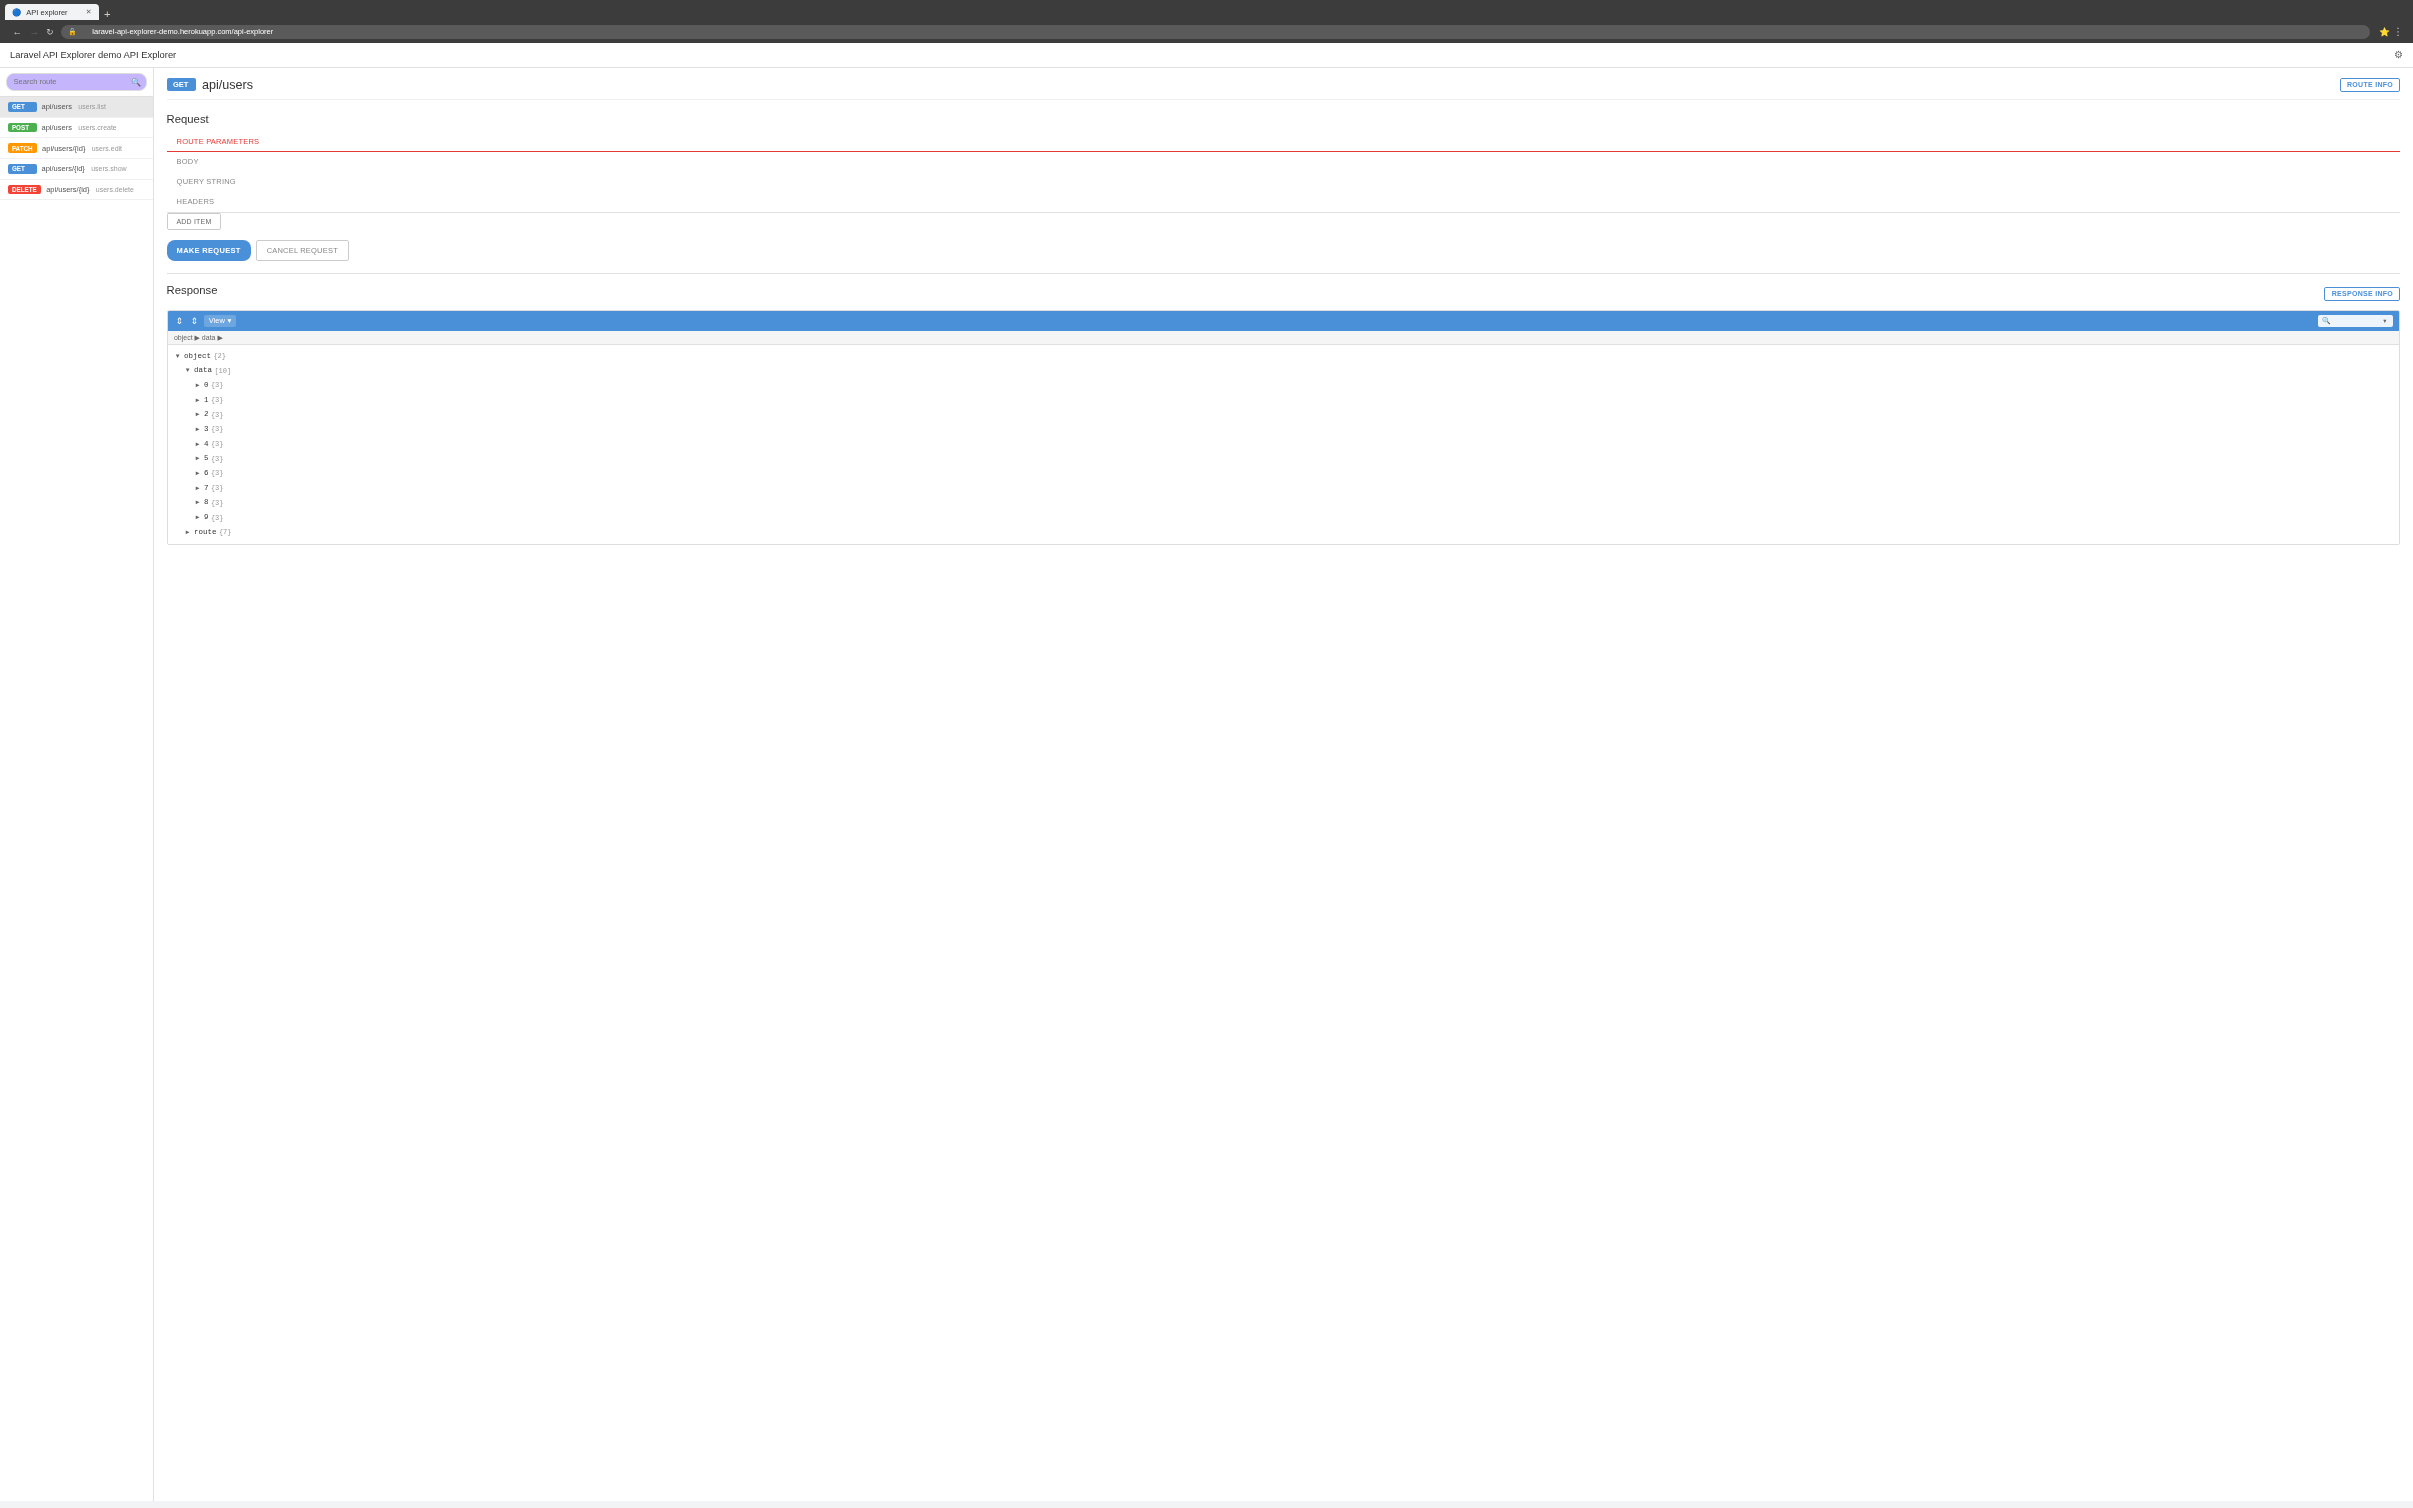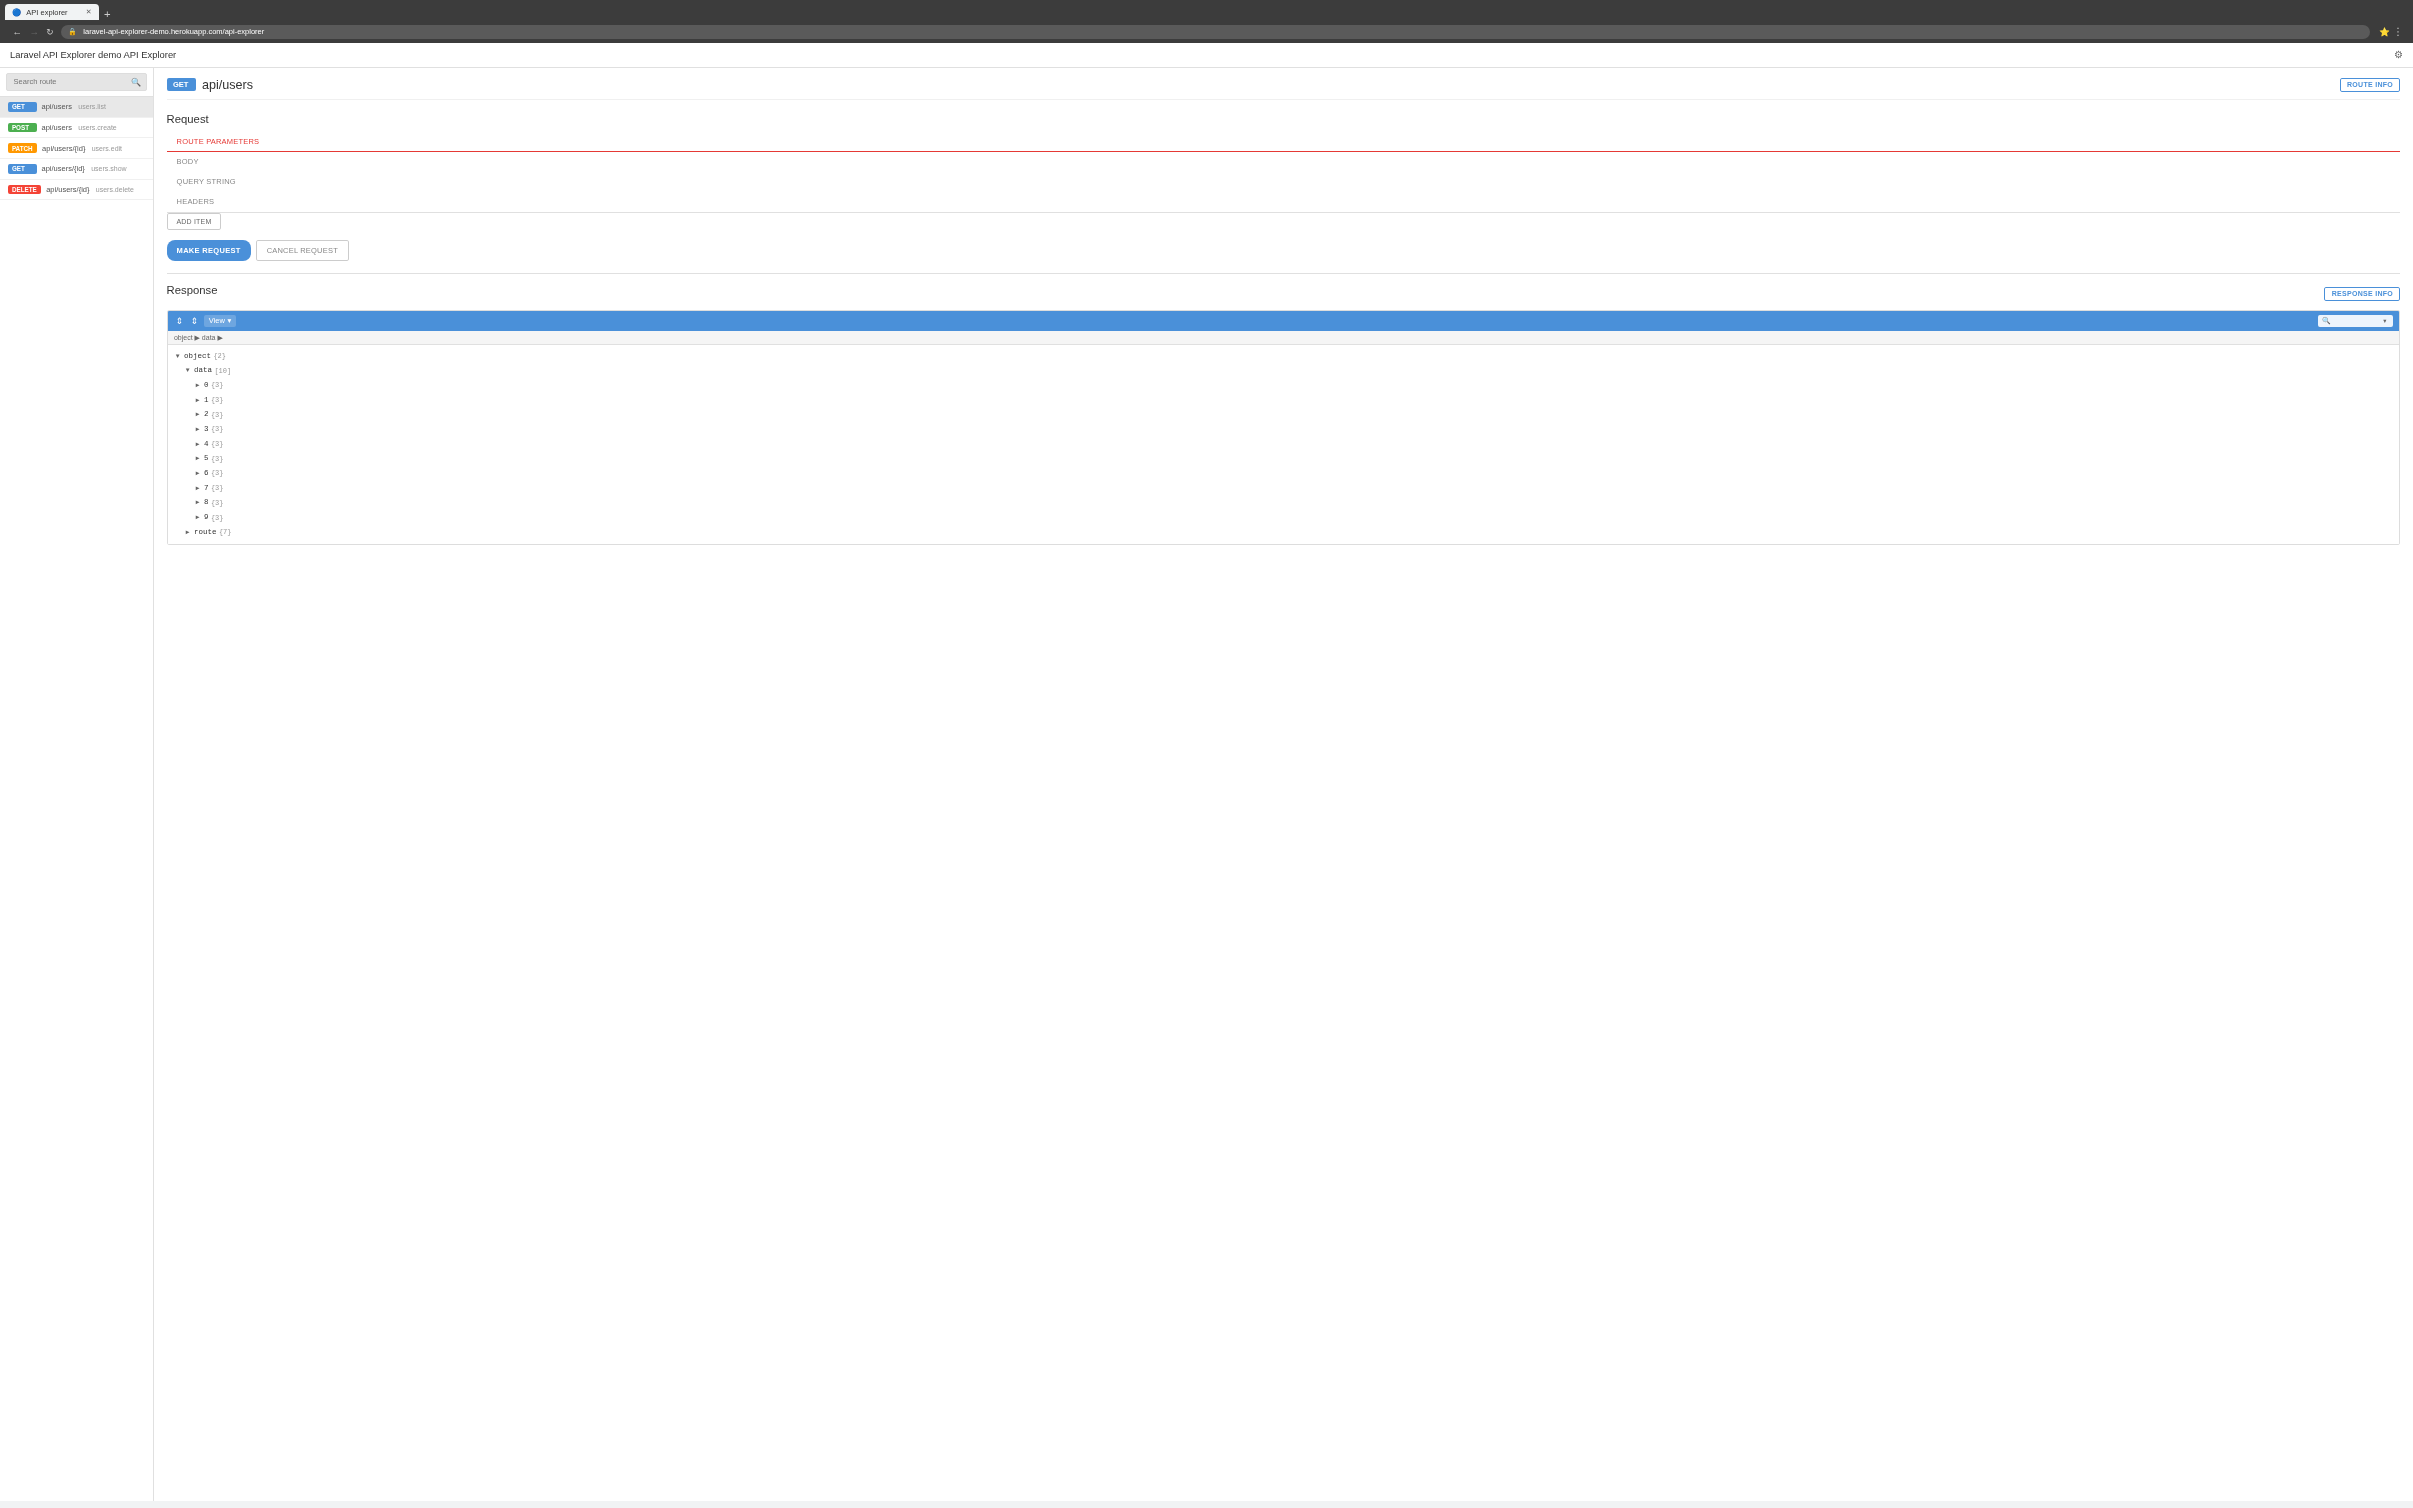--- a/index.html
+++ b/index.html
@@ -21,21 +21,21 @@
     .app-container { background: #fff; min-height: calc(100vh - 50px); }
     .app-header { background: #fff; border-bottom: 0.6px solid #e0e0e0; padding: 6.3px 10px; display: flex; align-items: center; justify-content: space-between; }
     .app-title { font-size: 9.4px; font-weight: 500; color: #333; }
     .app-settings-icon { color: #666; font-size: 10px; cursor: pointer; }
 
     .app-body { display: flex; height: calc(100vh - 75px); }
 
     
     .sidebar { width: 154px; min-width: 154px; border-right: 0.6px solid #e0e0e0; background: #fff; display: flex; flex-direction: column; }
     .search-bar { padding: 5px 6.3px; border-bottom: 0.6px solid #e0e0e0; position: relative; }
-    .search-input { width: 100%; border: 0.6px solid #ddd; border-radius: 2px; padding: 3.8px 17.6px 3.8px 6.3px; font-size: 7.5px; color: #666; background: #e5e5e5; }
+    .search-input { width: 100%; border: 0.6px solid #ddd; border-radius: 8px; padding: 3.8px 17.6px 3.8px 6.3px; font-size: 7.5px; color: #666; background: #c4b5fd; }
     .search-icon-btn { position: absolute; right: 11.3px; top: 50%; transform: translateY(-50%); color: #999; font-size: 8.2px; background: none; border: none; cursor: pointer; }
 
     .route-list { overflow-y: auto; flex: 1; }
     .route-item { padding: 5px 7.5px; display: flex; align-items: center; gap: 5px; cursor: pointer; border-bottom: 0.6px solid #f0f0f0; }
     .route-item.active { background: #e8e8e8; }
     .method-badge { padding: 1.3px 4.4px; border-radius: 1.9px; font-size: 6.3px; font-weight: bold; color: #fff; min-width: 29px; }
     .method-get { background: #4a90d9; }
     .method-post { background: #4caf50; }
     .method-patch { background: #ff9800; }
     .method-delete { background: #f44336; }
@@ -99,21 +99,21 @@
       <span class="tab-close">✕</span>
     </div>
     <span class="new-tab" style="color:#ccc;font-size:11.3px;padding:0 5px;cursor:pointer;">+</span>
   </div>
   <div class="browser-address-bar" style="background:#3c3c3c; padding: 3.1px 5px;">
     <div class="browser-nav">
       <button style="color:#ccc;background:none;border:none;cursor:pointer;font-size:9.4px;">←</button>
       <button style="color:#666;background:none;border:none;cursor:pointer;font-size:9.4px;">→</button>
       <button style="color:#ccc;background:none;border:none;cursor:pointer;font-size:8.8px;">↻</button>
     </div>
-    <div class="url-bar" style="background:#5a5a5a; border-radius:7.5px; flex:1; display:flex; align-items:center; gap:6px; padding:2.5px 7.5px;">
+    <div class="url-bar" style="background:#5a5a5a; border-radius:7.5px; flex:1; display:flex; align-items:center; gap:15px; padding:2.5px 7.5px;">
       <span style="color:#ccc; font-size:7px;">🔒</span>
       <span style="color:#fff; font-size:7.5px;">laravel-api-explorer-demo.herokuapp.com/api-explorer</span>
     </div>
     <div style="display:flex;gap:2.5px;margin-left:5px;">
       <button style="background:none;border:none;color:#ccc;cursor:pointer;font-size:8.8px;">⭐</button>
       <button style="background:none;border:none;color:#ccc;cursor:pointer;font-size:10px;">⋮</button>
     </div>
   </div>
 </div>
 

